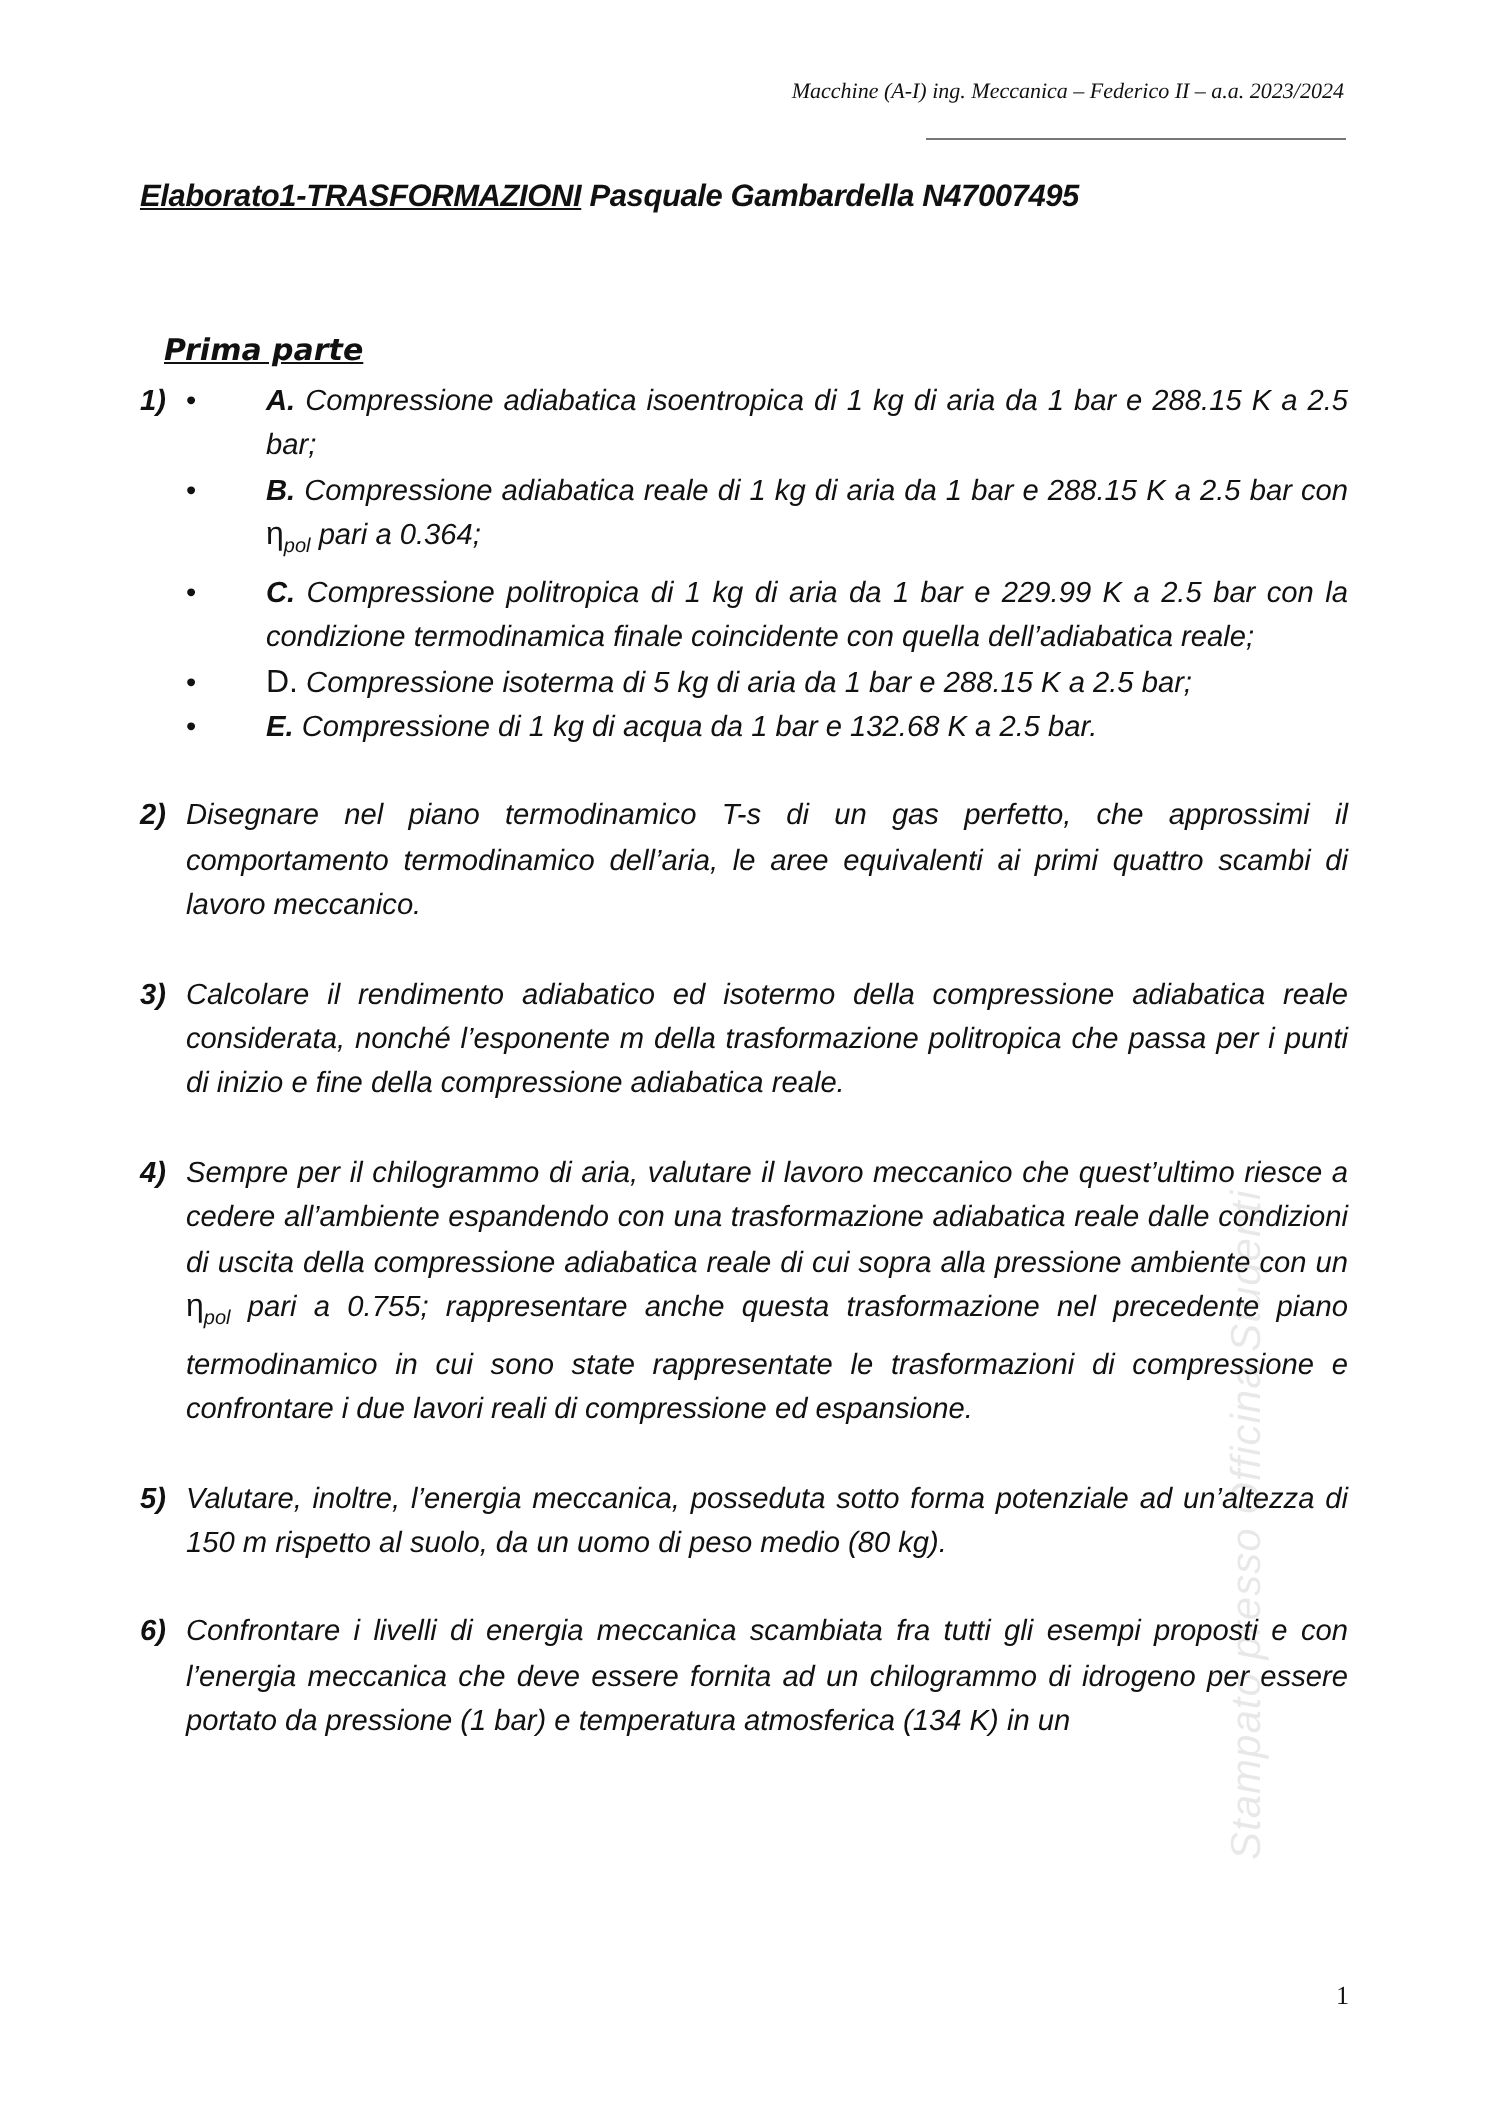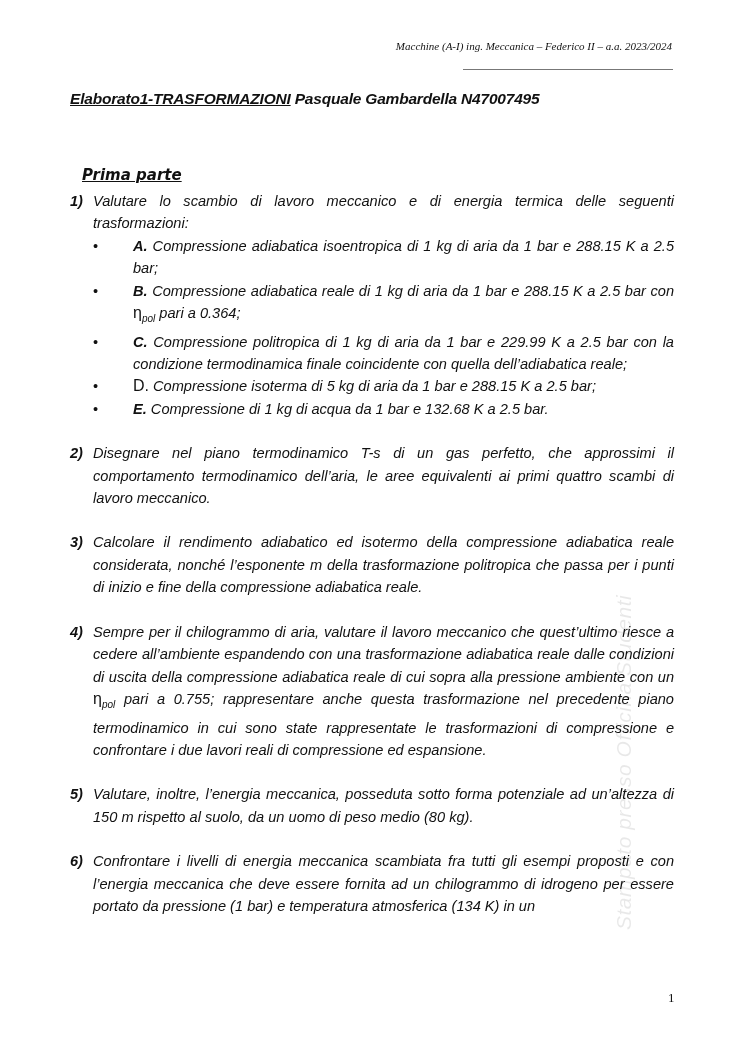--- a/index.html
+++ b/index.html
@@ -58,21 +58,20 @@
 <div class="doc-title">
   <span class="u">Elaborato1-TRASFORMAZIONI</span><span> Pasquale Gambardella N47007495</span>
 </div>
 
 <div class="section-title">Prima parte</div>
 
 <div class="content">
 
   <div class="q">
     <span class="num">1)</span>
-    <div>Valutare lo scambio di lavoro meccanico e di energia termica delle seguenti trasformazioni:</div>
     <ul class="sub">
       <li>
         <span class="bullet">•</span><span class="letter">A.</span><span> Compressione adiabatica isoentropica di 1 kg di aria da 1 bar e 288.15 K a 2.5 bar;</span>
       </li>
       <li>
         <span class="bullet">•</span><span class="letter">B.</span><span> Compressione adiabatica reale di 1 kg di aria da 1 bar e 288.15 K a 2.5 bar con </span><span class="eta"><span>η</span><sub>pol</sub></span><span> pari a 0.364;</span>
       </li>
       <li>
         <span class="bullet">•</span><span class="letter">C.</span><span> Compressione politropica di 1 kg di aria da 1 bar e 229.99 K a 2.5 bar con la condizione termodinamica finale coincidente con quella dell’adiabatica reale;</span>
       </li>

